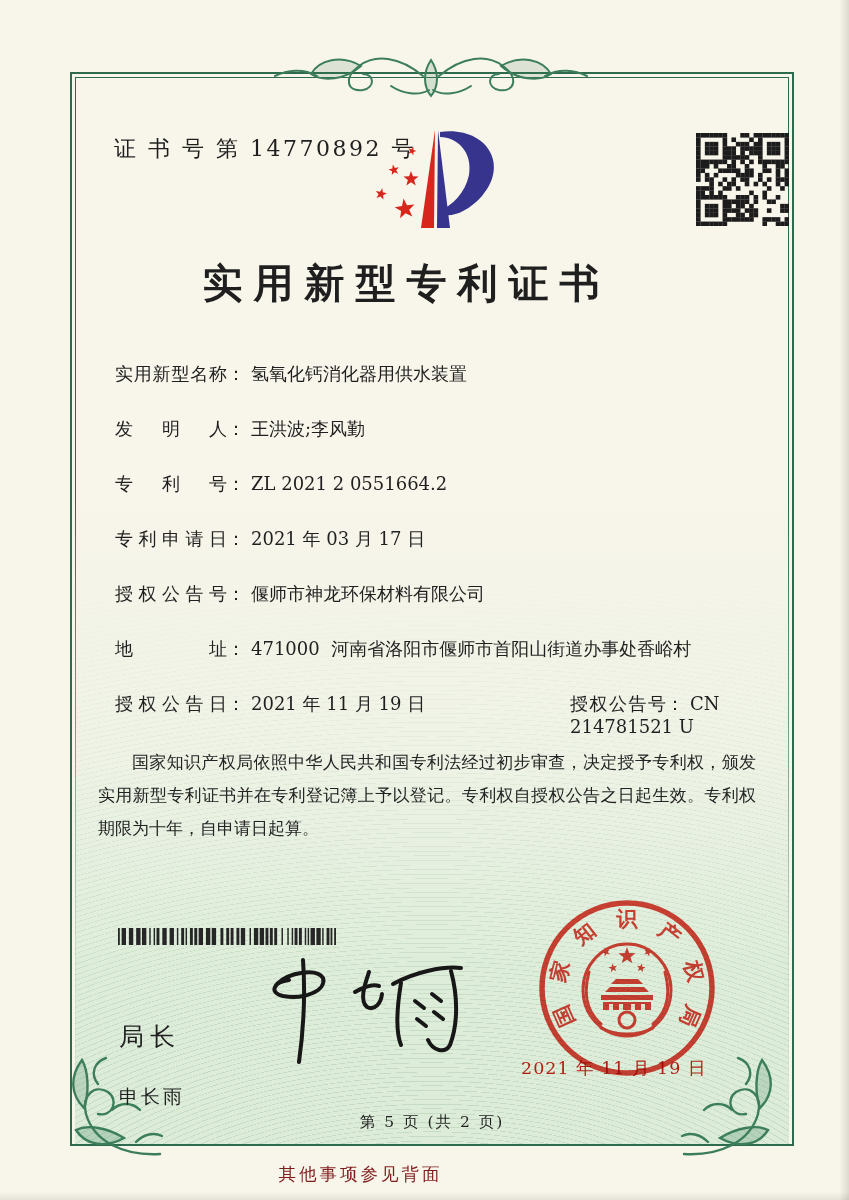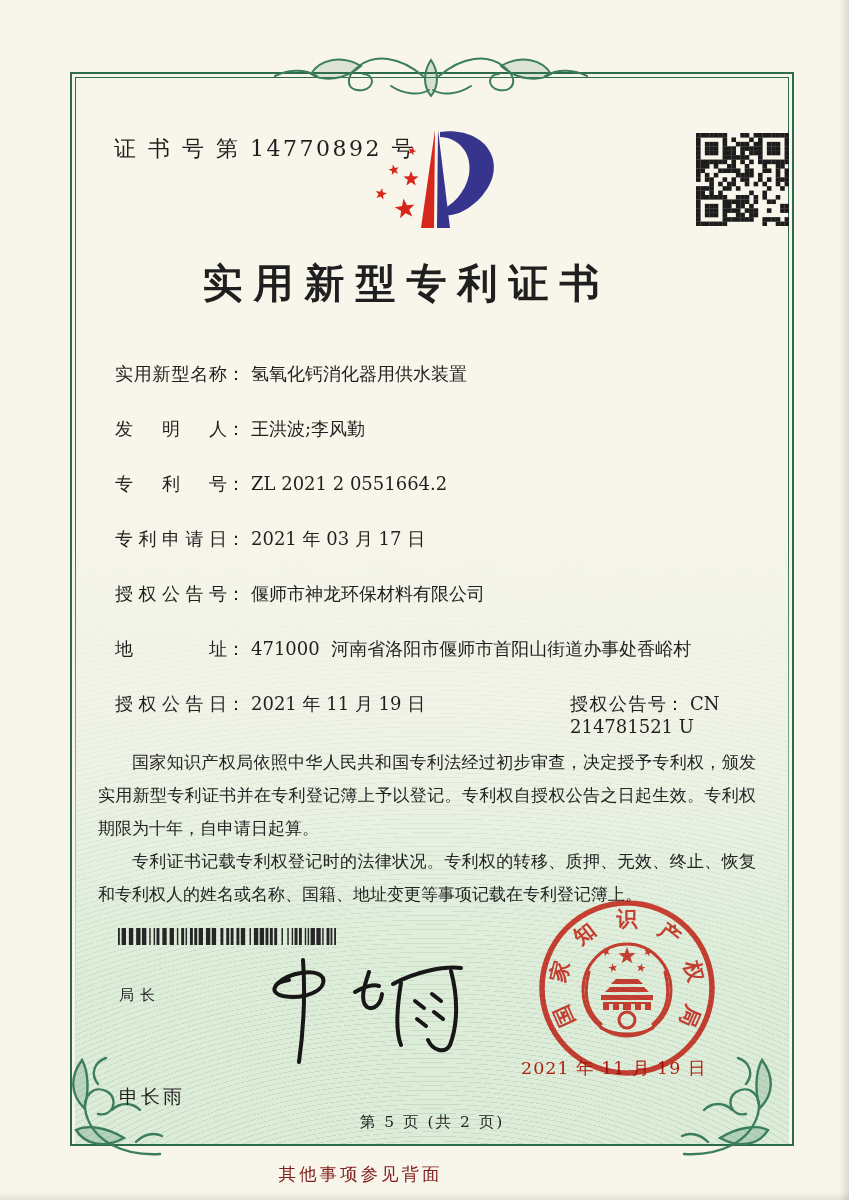--- a/index.html
+++ b/index.html
@@ -62,21 +62,21 @@
   .val{margin-left:6px;white-space:pre-wrap;}
   .grant-no{position:absolute;left:455px;top:0;}
   .grant-no .lbl{width:96px;}
 
   .paras{position:absolute;left:98px;top:746px;width:658px;font-size:17px;
     line-height:33px;text-align:justify;color:#232323;}
   .paras p{text-indent:2em;}
 
   .barcode{position:absolute;left:118px;top:928px;width:218px;height:17px;}
 
-  .signer-title{position:absolute;left:119px;top:986px;font-size:15px;letter-spacing:6px;}
+  .signer-title{position:absolute;left:119px;top:1020px;font-size:25px;letter-spacing:6px;}
   .signer-name{position:absolute;left:119px;top:1084px;font-size:19px;letter-spacing:3px;}
   .signature{position:absolute;left:255px;top:952px;width:215px;height:118px;}
 
   .seal{position:absolute;left:537px;top:898px;width:180px;height:180px;
     mix-blend-mode:multiply;opacity:.93;}
   .seal-date{position:absolute;left:521px;top:1056px;font-size:17.5px;color:#cf2318;
     letter-spacing:1px;mix-blend-mode:multiply;}
 
   .page-no{position:absolute;left:70px;top:1112px;width:724px;text-align:center;
     font-size:15.5px;letter-spacing:2px;}
@@ -411,21 +411,20 @@
 </div>
 <div class="row" style="top:692px;width:680px">
   <span class="lbl">授权公告日</span><span class="colon">：</span><span class="val">2021 年 11 月 19 日</span>
   <span class="grant-no">
     <span class="lbl">授权公告号</span><span class="colon">：</span><span class="val">CN 214781521 U</span>
   </span>
 </div>
 
 <div class="paras">
   <p>国家知识产权局依照中华人民共和国专利法经过初步审查，决定授予专利权，颁发实用新型专利证书并在专利登记簿上予以登记。专利权自授权公告之日起生效。专利权期限为十年，自申请日起算。</p>
-  <p>专利证书记载专利权登记时的法律状况。专利权的转移、质押、无效、终止、恢复和专利权人的姓名或名称、国籍、地址变更等事项记载在专利登记簿上。</p>
 </div>
 
 <svg class="barcode" id="barcode-svg" viewBox="0 0 120 16" preserveAspectRatio="none">
     <rect x="0" y="0" width="1" height="16" fill="#262626"></rect>
     <rect x="2" y="0" width="2.4000000000000004" height="16" fill="#262626"></rect>
     <rect x="6" y="0" width="2.4000000000000004" height="16" fill="#262626"></rect>
     <rect x="10" y="0" width="2.4000000000000004" height="16" fill="#262626"></rect>
     <rect x="13.2" y="0" width="2.4000000000000004" height="16" fill="#262626"></rect>
     <rect x="17.2" y="0" width="0.8" height="16" fill="#262626"></rect>
     <rect x="19.6" y="0" width="0.8" height="16" fill="#262626"></rect>

